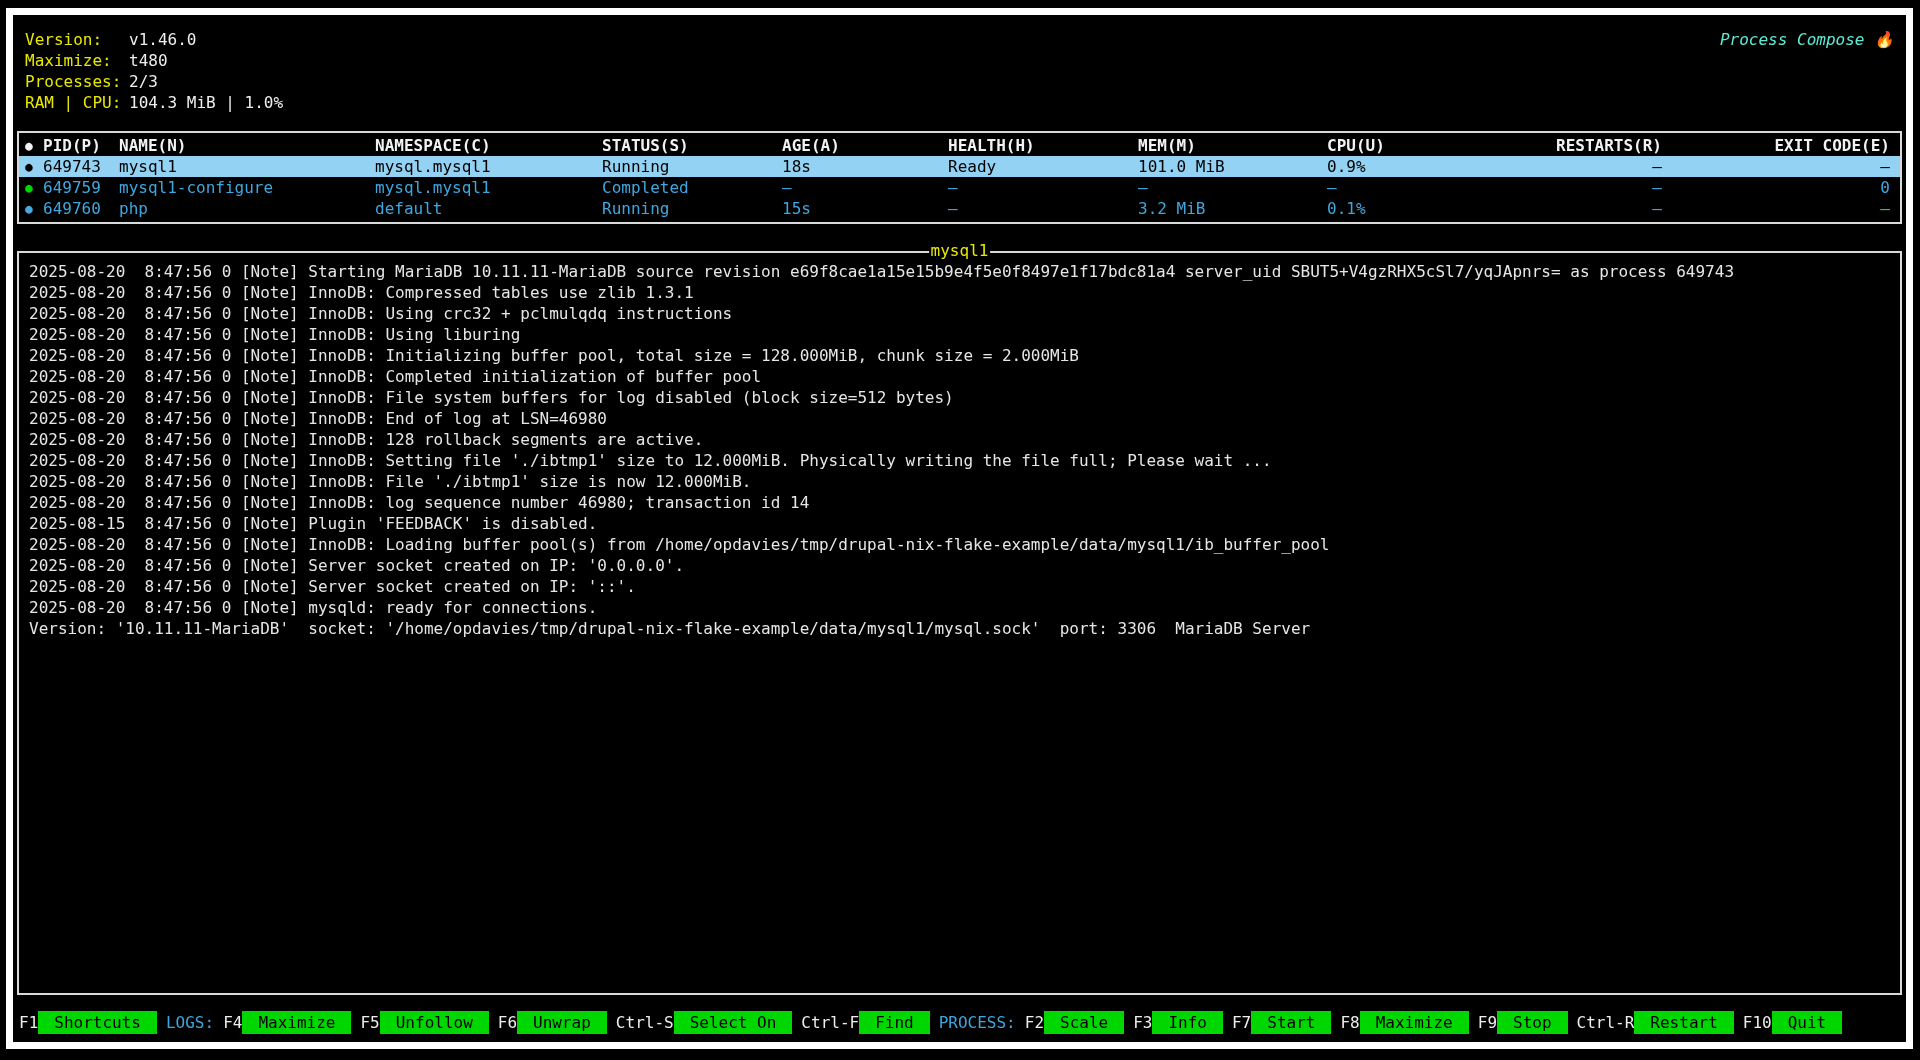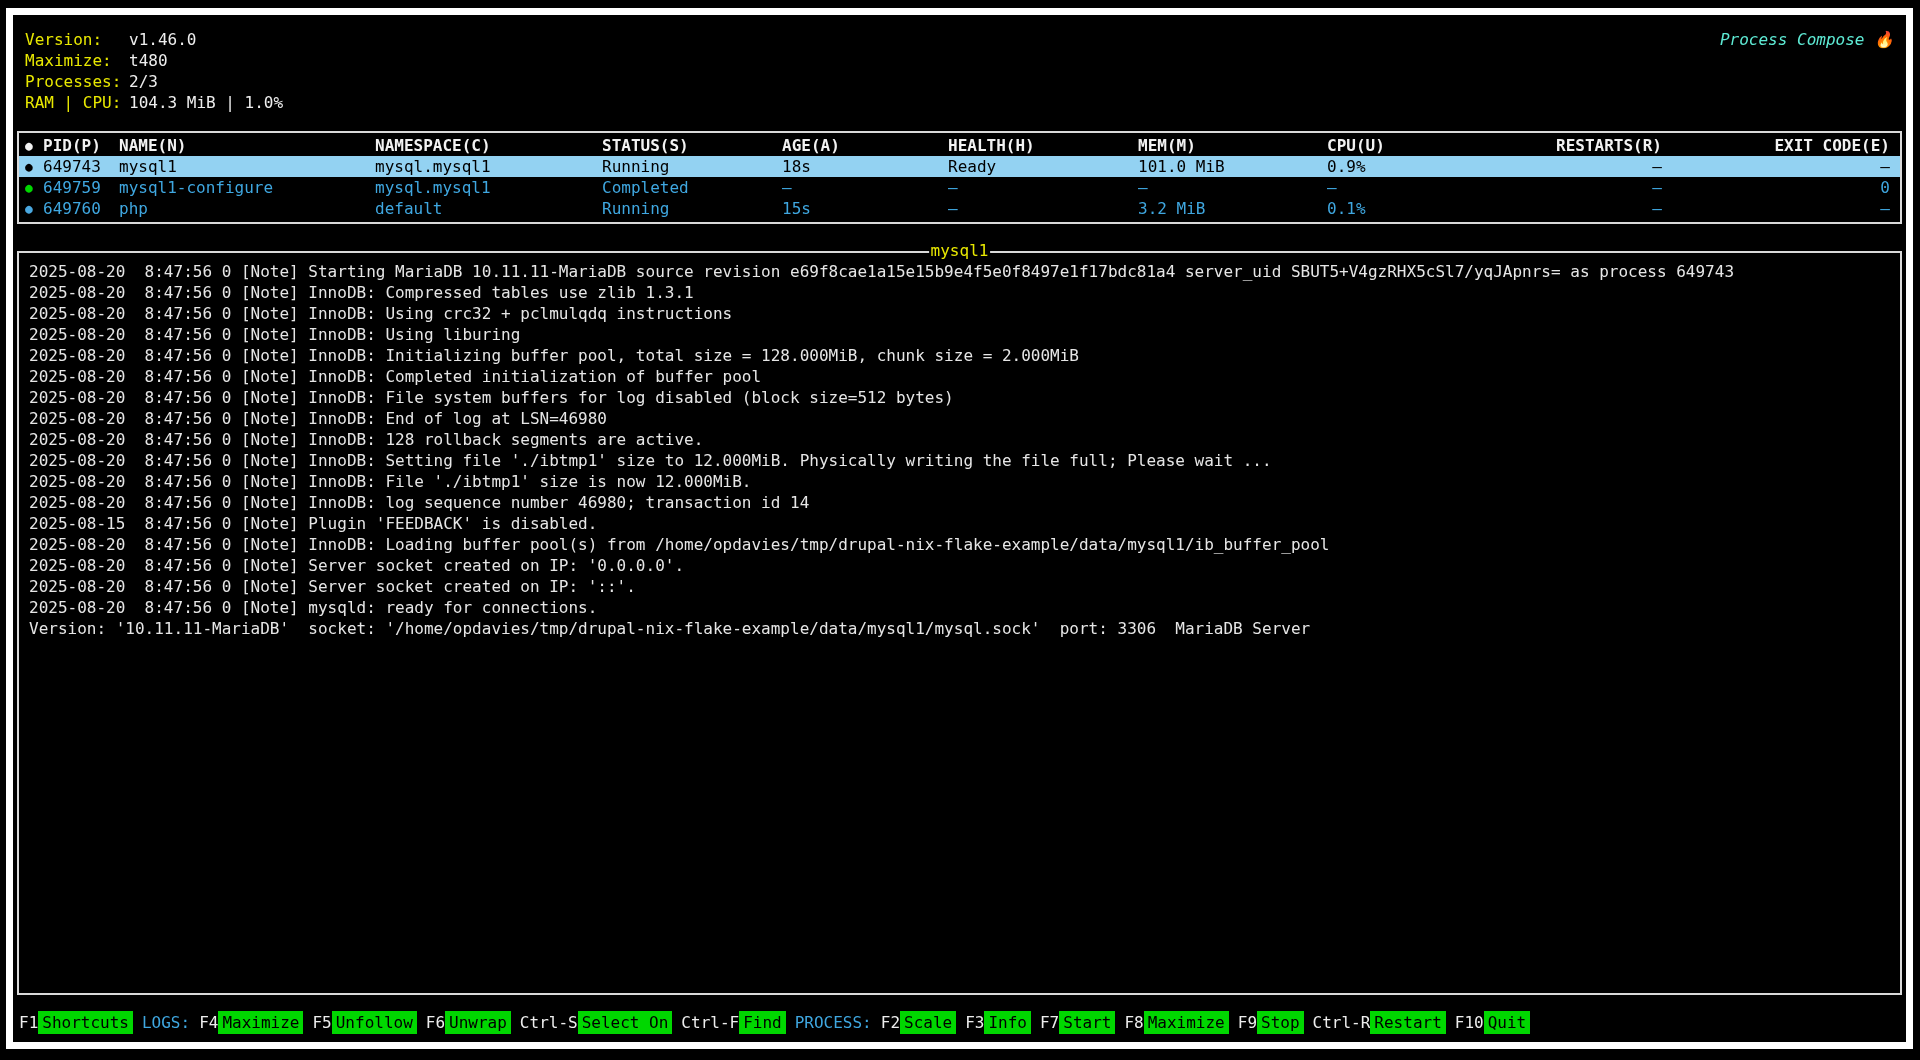--- a/index.html
+++ b/index.html
@@ -42,21 +42,21 @@
   .logs-title {
     position: absolute; top: -13px; left: 50%; transform: translateX(-50%);
     background: #000; padding: 0 2px; color: #e8e800; white-space: pre;
   }
   .log-line { white-space: pre; color: #e6e6e6; }
 
   
   .footer { position: absolute; left: 6px; right: 6px; bottom: 8px; display: flex; align-items: center; flex-wrap: nowrap; }
   .fitem { display: inline-flex; align-items: center; margin-right: 9px; white-space: pre; }
   .fkey { color: #ededed; }
-  .fbadge { background: #00d700; color: #000; padding: 1px 4px; }
+  .fbadge { background: #00d700; color: #000; padding: 1px 16px; }
   .fsection { color: #3fa7e0; margin-right: 9px; white-space: pre; }
 </style>
 </head>
 <body>
 
 <div class="app">
 
   <div class="header">
     <div>
         <div class="hline"><span class="hlabel">Version:</span><span class="hvalue">v1.46.0</span></div>

